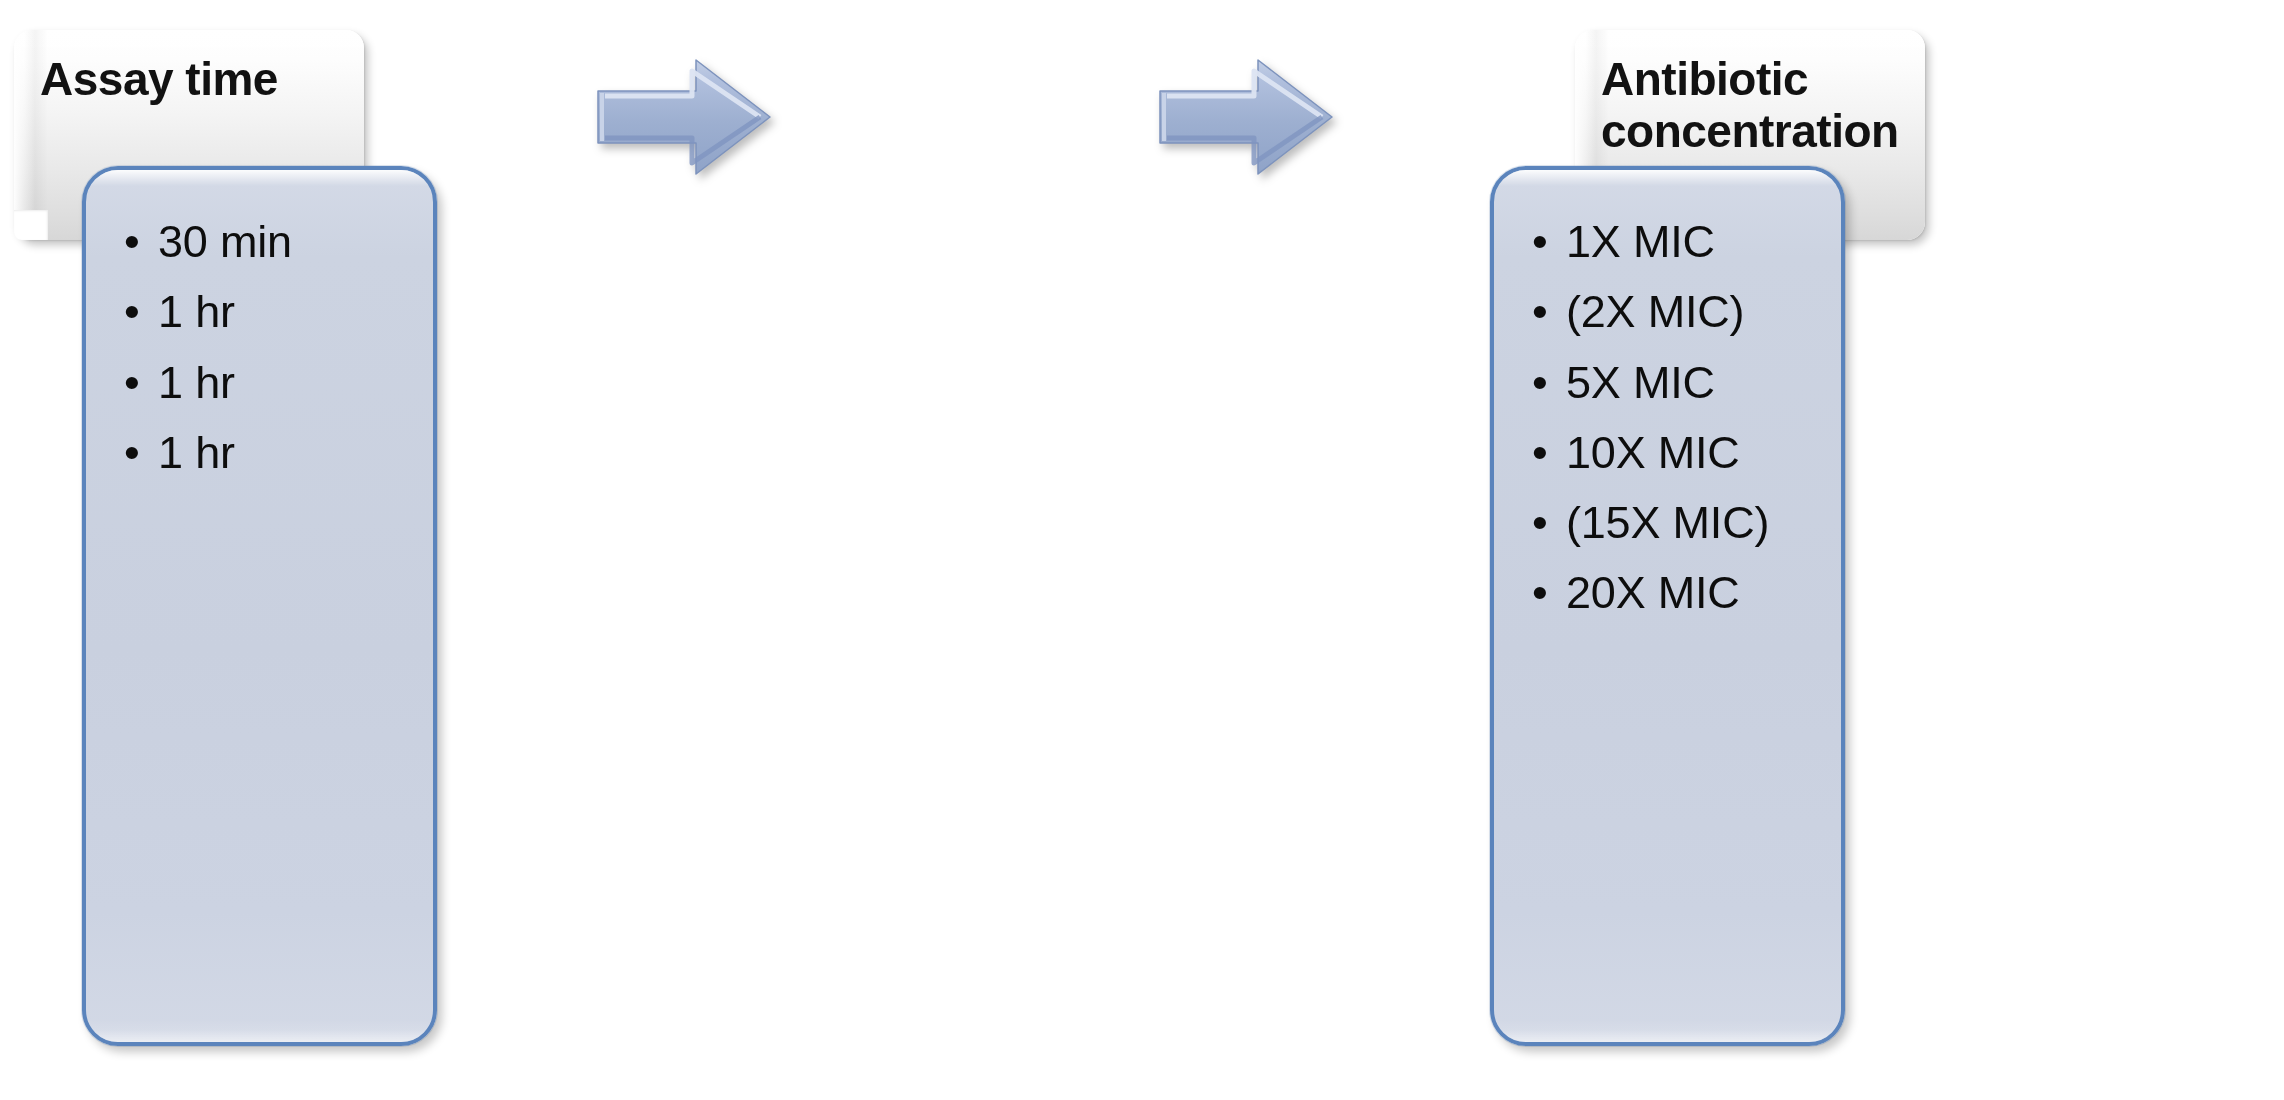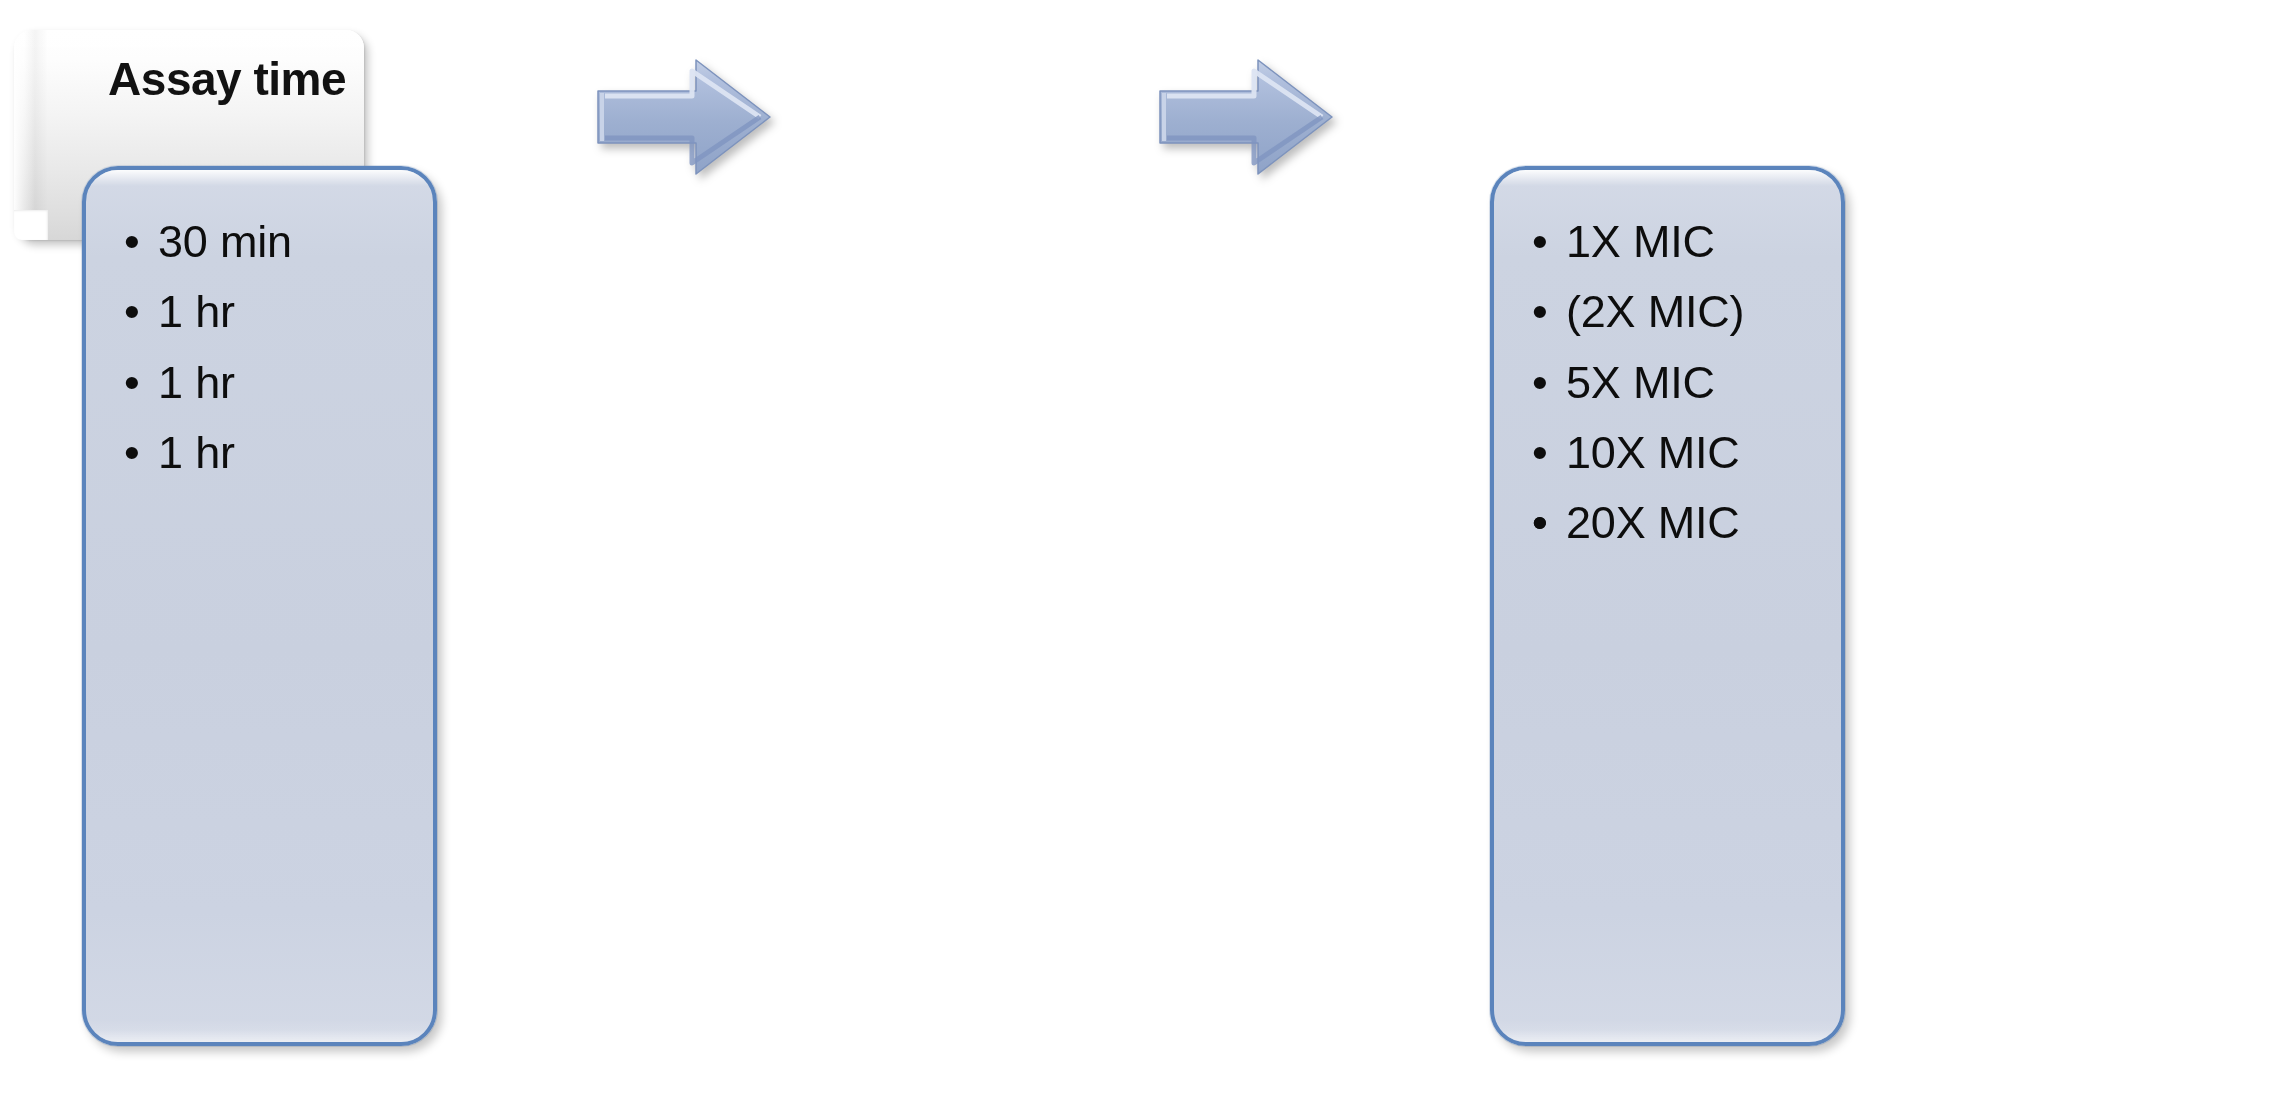--- a/index.html
+++ b/index.html
@@ -42,21 +42,20 @@
         #ffffff 0%,
         #fdfdfd 14%,
         #f4f4f4 40%,
         #e9e9e9 66%,
         #dedede 88%,
         #d7d7d7 100%);
     box-shadow:
       4px 5px 9px rgba(0,0,0,0.23),
       1px 1px 2px rgba(0,0,0,0.10);
     overflow: hidden;
-    text-align: right;
   }
   
   .title-card::before {
     content: "";
     position: absolute;
     left: 0; right: 0; top: 0;
     height: 26px;
     background: linear-gradient(to bottom, #ffffff 0%, rgba(255,255,255,0.55) 60%, rgba(255,255,255,0) 100%);
     border-radius: 18px 18px 0 0;
     pointer-events: none;
@@ -218,29 +217,33 @@
       </defs>
       <polygon points="2,33 100,33 100,2 174,59 100,116 100,85 2,85" fill="url(#agrad1)" stroke="#7d93bd" stroke-width="1.5" stroke-linejoin="round"></polygon>
       <polyline points="9,38 96,38 96,13 164,59" fill="none" stroke="#dce4f2" stroke-width="5" stroke-linejoin="round" opacity="0.95"></polyline>
       <polyline points="9,80 96,80 96,105 164,59" fill="none" stroke="#7f95c0" stroke-width="5" stroke-linejoin="round" opacity="0.8"></polyline>
       <line x1="6" y1="35" x2="6" y2="83" stroke="#c8d3e8" stroke-width="4"></line>
     </svg>
   </div>
 
   <div class="group group-2">
 
+    <div class="title-card title-card-2">
+      <div class="card-title">Antibiotic
+concentration</div>
+    </div>
     <div class="dog-ear dog-ear-2"></div>
 
     <div class="panel panel-2">
       <ul class="panel-list">
         <li><span class="bullet">•</span><span>1X MIC</span></li>
         <li><span class="bullet">•</span><span>(2X MIC)</span></li>
         <li><span class="bullet">•</span><span>5X MIC</span></li>
         <li><span class="bullet">•</span><span>10X MIC</span></li>
-        <li><span class="bullet">•</span></li>
+        <li><span class="bullet">•</span><span>(15X MIC)</span></li>
         <li><span class="bullet">•</span><span>20X MIC</span></li>
       </ul>
     </div>
   </div>
 
   <div class="arrow arrow-2">
     <svg width="176" height="118" viewBox="0 0 176 118" xmlns="http://www.w3.org/2000/svg">
       <defs>
         <linearGradient id="agrad2" x1="0" y1="0" x2="0" y2="1">
           <stop offset="0%" stop-color="#c2cee5"></stop>

